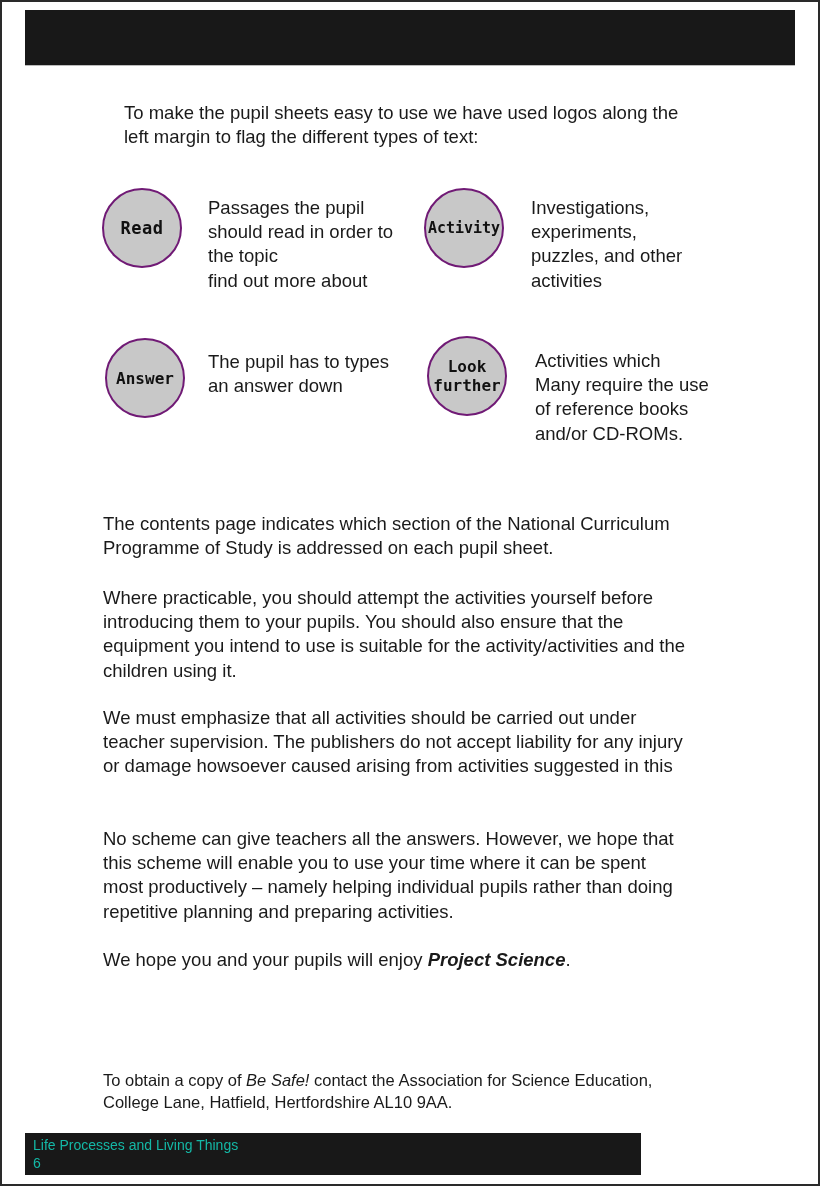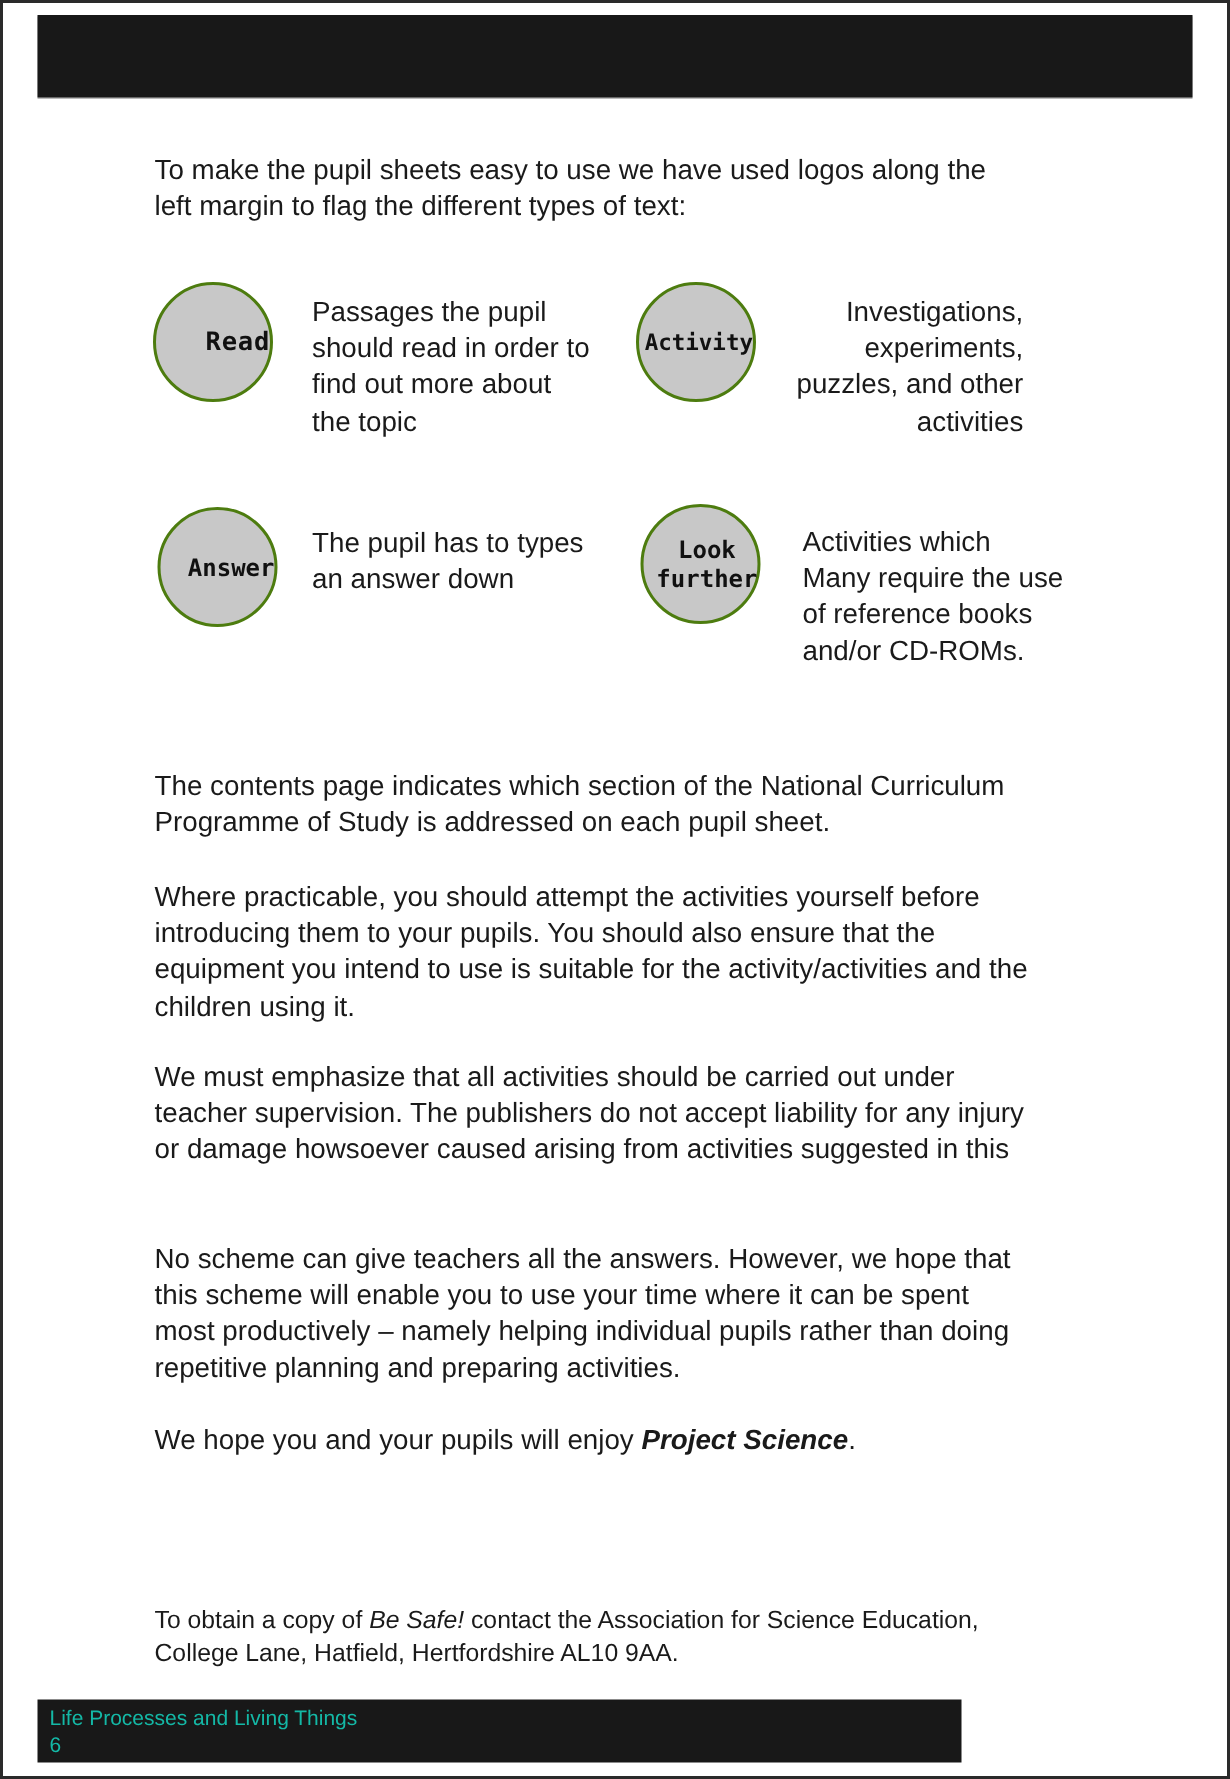--- a/index.html
+++ b/index.html
@@ -20,59 +20,59 @@
     background: #181818; color: #14b8a6; font-size: 14px; line-height: 18px;
     padding: 3px 0 0 8px; box-sizing: border-box;
   }
   .footer-bar div { white-space: nowrap; }
   .para {
     position: absolute; left: 103px; width: 640px; font-size: 18.5px; line-height: 24.2px;
     margin: 0;
   }
   .logo {
     position: absolute; width: 80px; height: 80px; border-radius: 50%;
-    background: #c8c8c8; border: 2px solid #4d7c0f; box-sizing: border-box;
-    display: flex; align-items: center; justify-content: flex-end; text-align: center;
+    background: #c8c8c8; border: 2px solid #701a75; box-sizing: border-box;
+    display: flex; align-items: center; justify-content: center; text-align: center;
     font-family: "DejaVu Sans Mono", monospace; font-weight: bold; font-size: 17px;
     line-height: 19px; color: #111; letter-spacing: 0.5px;
   }
   .logo span { display: block; }
   .logo-desc {
     position: absolute; font-size: 18.5px; line-height: 24.2px; margin: 0;
   }
   .logo-desc span { display: block; white-space: nowrap; }
   .para span.line { display: block; white-space: nowrap; }
   em.bs { font-style: italic; }
   strong.ps { font-weight: bold; font-style: italic; text-align: center; }
 </style>
 </head>
 <body>
 
 <div class="page-border"></div>
 <div class="header-bar"></div>
 
-<p class="para" style="top:101px;">
+<p class="para" style="top:101px;margin-left:21px;">
   <span class="line">To make the pupil sheets easy to use we have used logos along the</span>
   <span class="line">left margin to flag the different types of text:</span>
 </p>
 
 <div class="logo" style="left:102px; top:188px;">
   <span>Read</span>
 </div>
 <p class="logo-desc" style="left:208px; top:196px;">
   <span>Passages the pupil</span>
   <span>should read in order to</span>
+  <span>the topic</span>
   <span>find out more about</span>
-  <span>the topic</span>
 </p>
 
 <div class="logo" style="left:424px; top:188px; font-size:15px; letter-spacing:0;">
   <span>Activity</span>
 </div>
-<p class="logo-desc" style="left:531px; top:196px;text-align:right;">
+<p class="logo-desc" style="left:531px; top:196px;">
   <span>Investigations,</span>
   <span>experiments,</span>
   <span>puzzles, and other</span>
   <span>activities</span>
 </p>
 
 <div class="logo" style="left:105px; top:338px; font-size:16px; letter-spacing:0;">
   <span>Answer</span>
 </div>
 <p class="logo-desc" style="left:208px; top:350px;">

